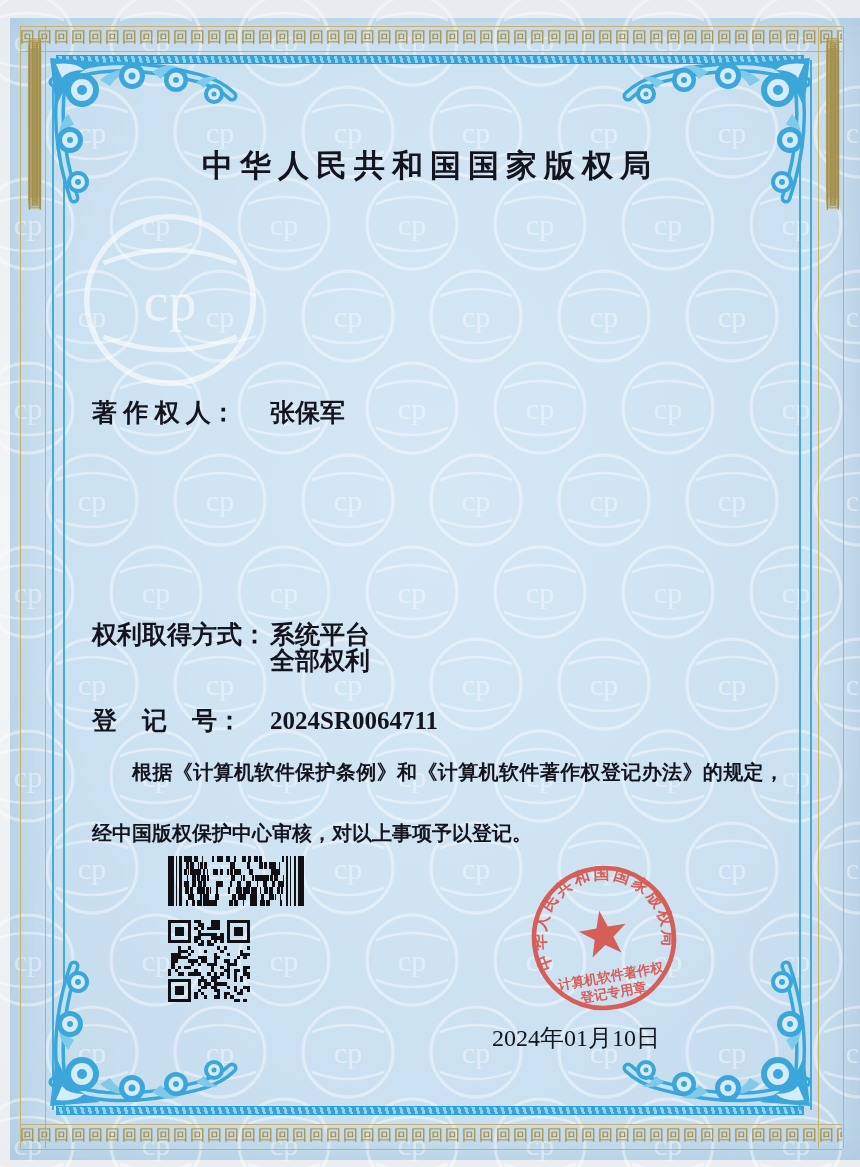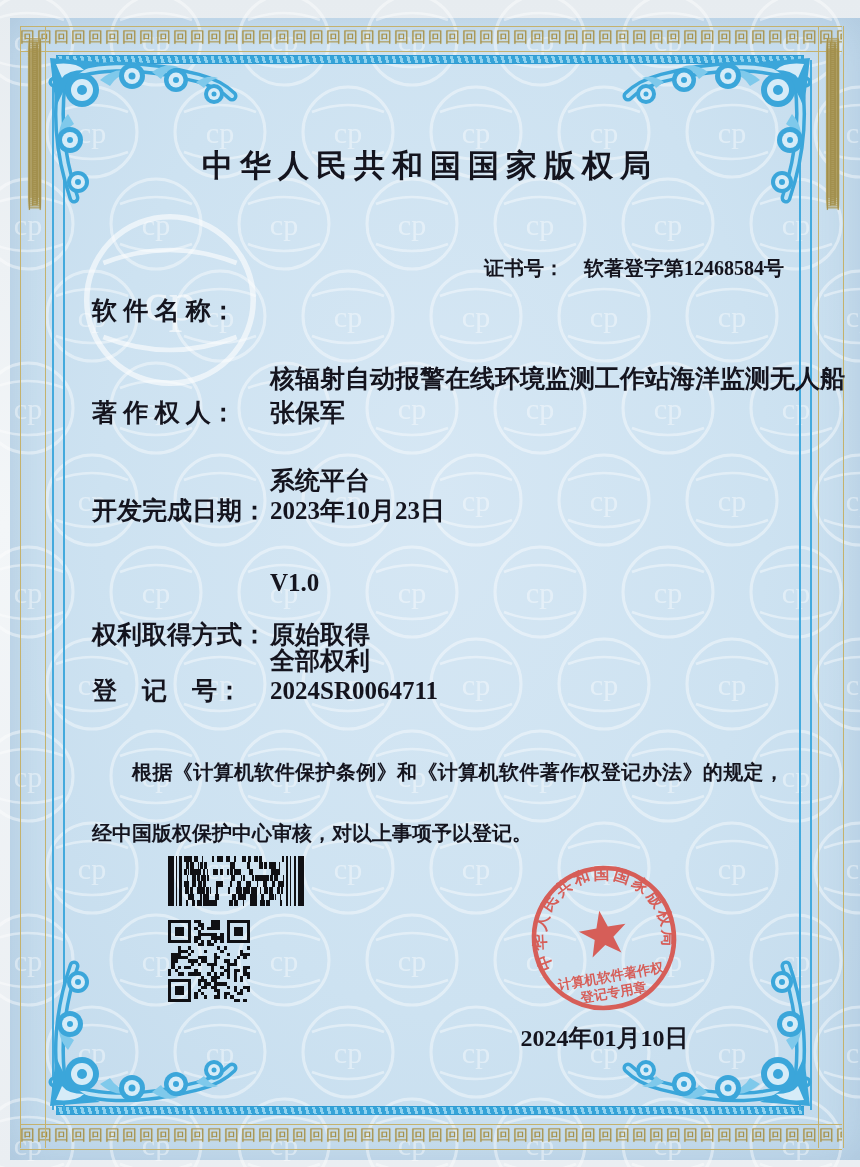--- a/index.html
+++ b/index.html
@@ -36,24 +36,24 @@
   .c-br{left:622px;top:958px;transform:scale(-1,-1);}
   
   .t{position:absolute;color:#14141e;}
   .authority{left:0;top:145px;width:860px;text-align:center;font-size:31px;font-weight:700;letter-spacing:7px;}
   .cert-title{left:0;top:194px;width:860px;text-align:center;font-size:41px;font-weight:700;letter-spacing:5px;}
   .cert-no{left:0;top:255px;width:784px;text-align:right;font-size:20px;font-weight:700;}
   .row{left:92px;width:700px;font-size:25px;font-weight:700;line-height:34px;}
   .row .lab{display:inline-block;white-space:pre;}
   .row .val{position:absolute;left:178px;top:0;white-space:pre;}
   .r-name{top:294px;} .r-author{top:396px;font-family:Liberation Serif, serif;} .r-dev{top:494px;} .r-pub{top:544px;}
-  .r-acq{top:594px;margin-top:24px;} .r-scope{top:644px;} .r-reg{top:674px;}
+  .r-acq{top:594px;margin-top:24px;} .r-scope{top:644px;} .r-reg{top:704px;}
   .statement{left:92px;top:742px;width:692px;font-size:20px;font-weight:700;line-height:61px;
              text-indent:2em;text-align:justify;}
-  .issue-date{left:492px;top:1022px;width:225px;text-align:center;font-size:24px;font-weight:700;}
+  .issue-date{left:492px;top:1022px;width:225px;text-align:left;font-size:24px;font-weight:400;}
   
   .barcode{position:absolute;left:168px;top:856px;width:136px;height:50px;}
   .barcode div{position:absolute;background:#101014;}
   .qr{position:absolute;left:168px;top:920px;width:82px;height:82px;display:grid;
       grid-template-columns:repeat(25,1fr);grid-template-rows:repeat(25,1fr);}
   .qr i{display:block;} .qr i.b{background:#101014;}
   .seal{position:absolute;left:512px;top:846px;width:184px;height:184px;opacity:.88;}
 </style>
 </head>
 <body>
@@ -222,41 +222,28 @@
       <use href="#cornerArt"></use>
     </svg>
   <svg class="corner c-bl" viewBox="0 0 190 150">
       <use href="#cornerArt"></use>
     </svg>
   <svg class="corner c-br" viewBox="0 0 190 150">
       <use href="#cornerArt"></use>
     </svg>
 
   <div class="t authority">中华人民共和国国家版权局</div>
-  <div class="t cert-no">证书号：　软著登字第12468584号</div>
-
-  <div class="t row r-name">
-    <span class="lab">软 件 名 称：</span>
-    <span class="val">
-      <span style="display:block">核辐射自动报警在线环境监测工作站海洋监测无人船</span>
-      <span style="display:block">系统平台</span>
-      <span style="display:block">V1.0</span>
-    </span>
-  </div>
+
   <div class="t row r-author">
     <span class="lab">著 作 权 人：</span>
     <span class="val">张保军</span>
   </div>
-  <div class="t row r-dev">
-    <span class="lab">开发完成日期：</span>
-    <span class="val">2023年10月23日</span>
-  </div>
   <div class="t row r-acq">
     <span class="lab">权利取得方式：</span>
-    <span class="val">原始取得</span>
+    <span class="val">系统平台</span>
   </div>
   <div class="t row r-scope">
     <span class="val">全部权利</span>
   </div>
   <div class="t row r-reg">
     <span class="lab">登　记　号：</span>
     <span class="val">2024SR0064711</span>
   </div>
 
   <div class="t statement">根据《计算机软件保护条例》和《计算机软件著作权登记办法》的规定，经中国版权保护中心审核，对以上事项予以登记。</div>

